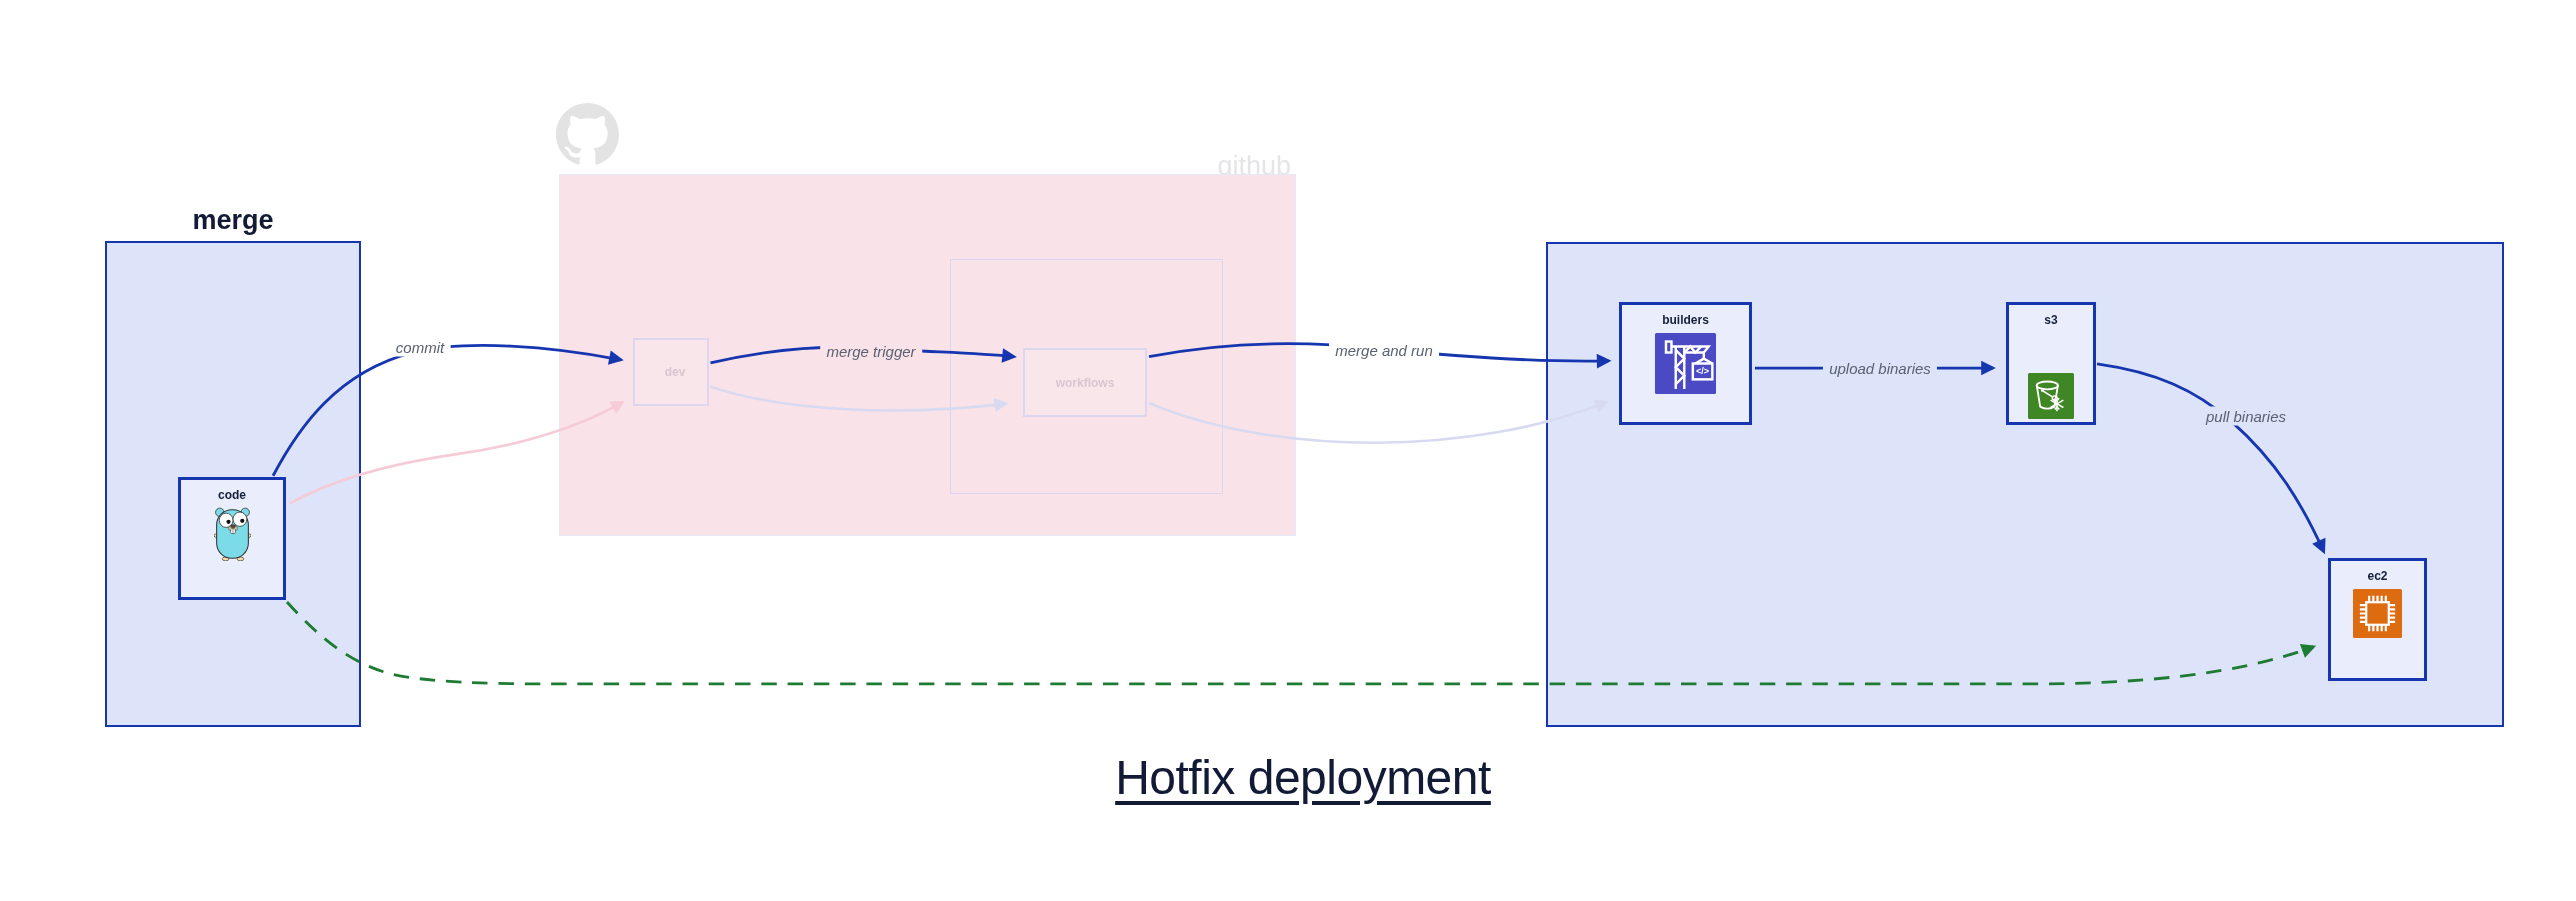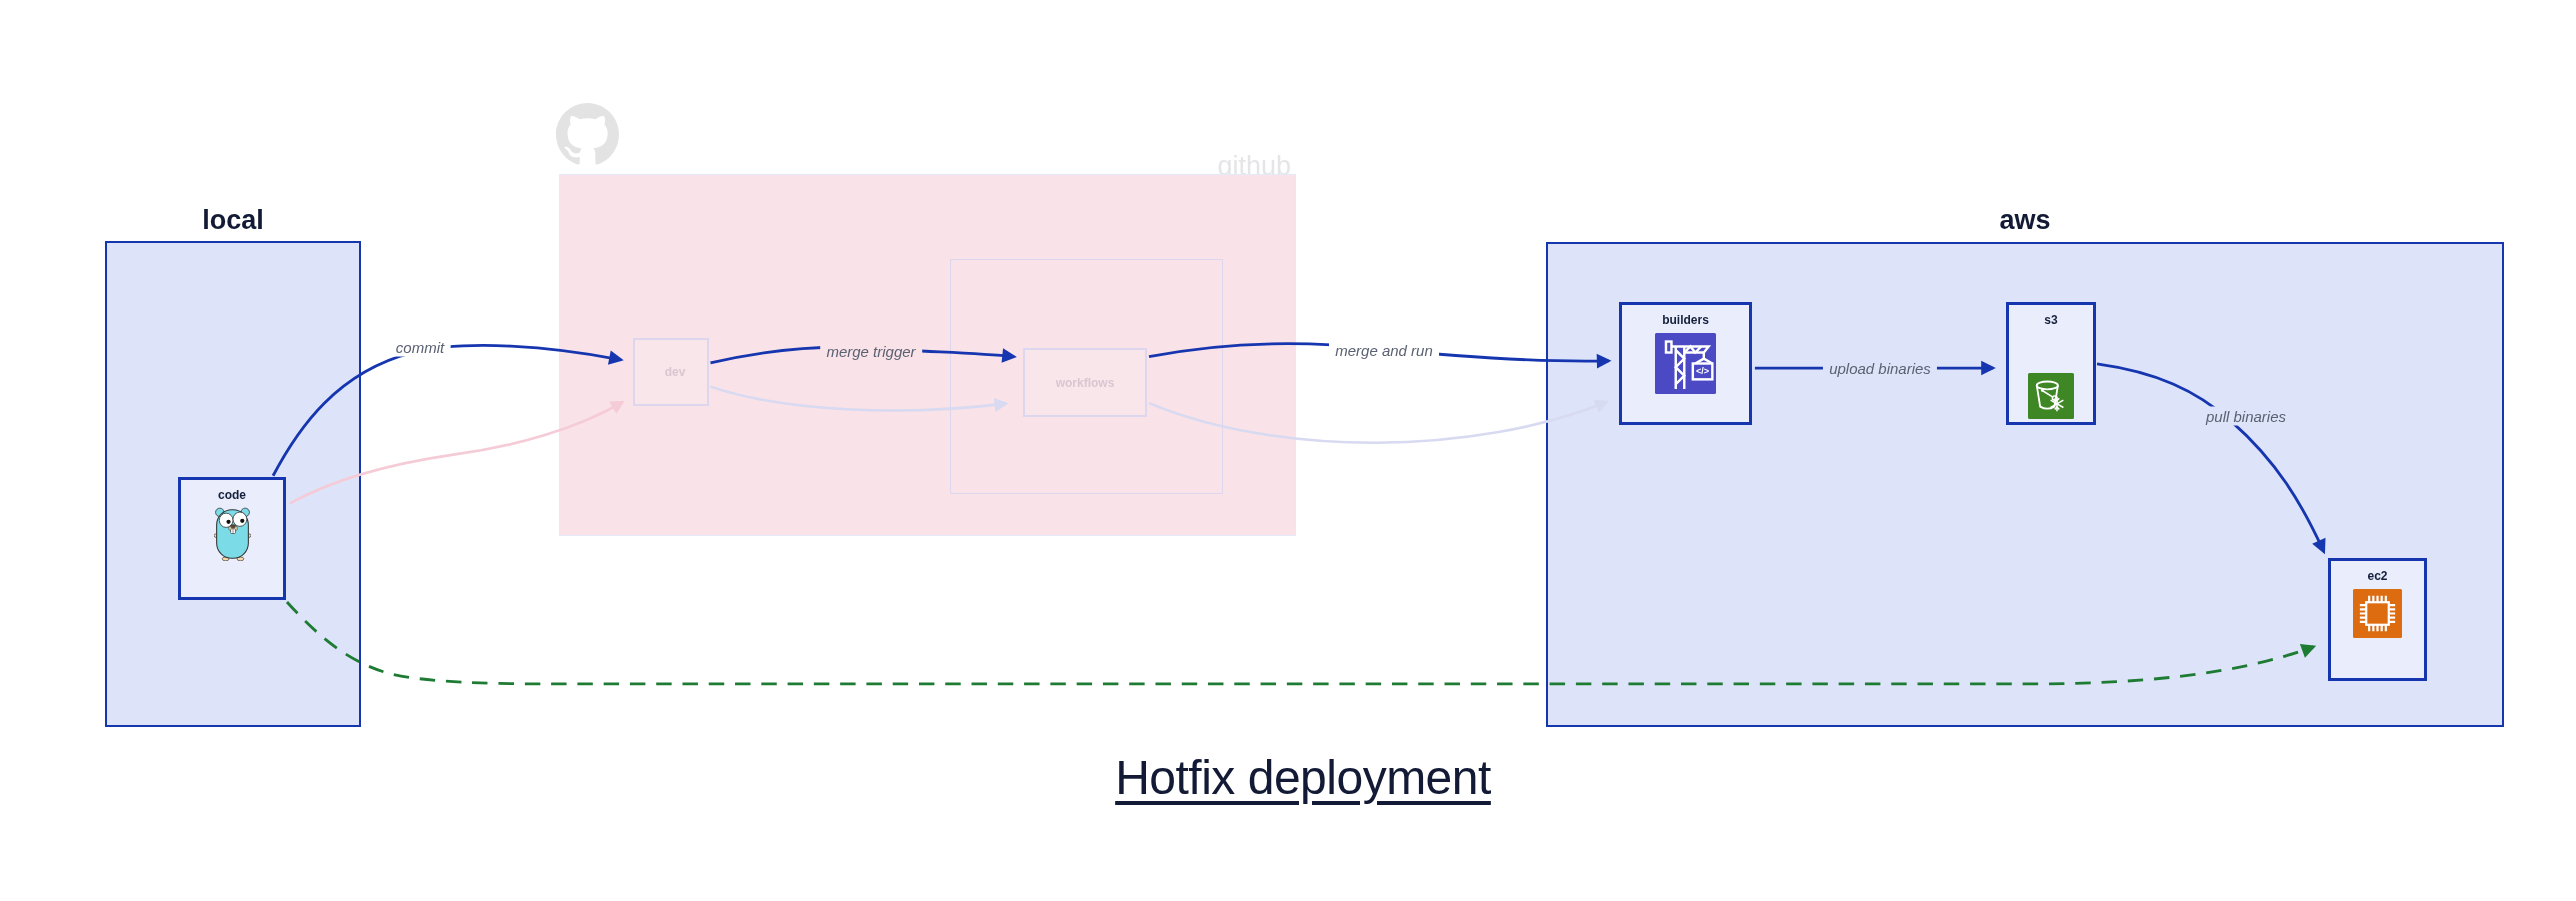--- a/index.html
+++ b/index.html
@@ -76,24 +76,23 @@
 </head>
 <body>
 
 <div class="canvas">
 
   <div class="group blue z10" id="local-box"></div>
   <div class="group pink z10" id="github-box"></div>
   <div class="group master z10" id="master-box"></div>
   <div class="group blue z10" id="aws-box"></div>
 
-  <div class="glabel" id="local-label">local</div>
+  <div class="glabel" id="local-label">merge</div>
   <div class="glabel" id="github-label">github</div>
   <div class="glabel" id="master-label">master</div>
-  <div class="glabel" id="aws-label">aws</div>
 
   <svg id="octocat" width="65" height="63" viewBox="0 0 16 16">
     <path fill="#e3e3e3" d="M8 0C3.58 0 0 3.58 0 8c0 3.54 2.29 6.53 5.47 7.59.4.07.55-.17.55-.38
       0-.19-.01-.82-.01-1.49-2.01.37-2.53-.49-2.69-.94-.09-.23-.48-.94-.82-1.13-.28-.15-.68-.52-.01-.53.63-.01
       1.08.58 1.23.82.72 1.21 1.87.87 2.33.66.07-.52.28-.87.51-1.07-1.78-.2-3.64-.89-3.64-3.95
       0-.87.31-1.59.82-2.15-.08-.2-.36-1.02.08-2.12 0 0 .67-.21 2.2.82.64-.18 1.32-.27 2-.27.68 0
       1.36.09 2 .27 1.53-1.04 2.2-.82 2.2-.82.44 1.1.16 1.92.08 2.12.51.56.82 1.27.82 2.15 0
       3.07-1.87 3.75-3.65 3.95.29.25.54.73.54 1.48 0 1.07-.01 1.93-.01 2.2 0 .21.15.46.55.38A8.012
       8.012 0 0 0 16 8c0-4.42-3.58-8-8-8z"></path>
   </svg>

